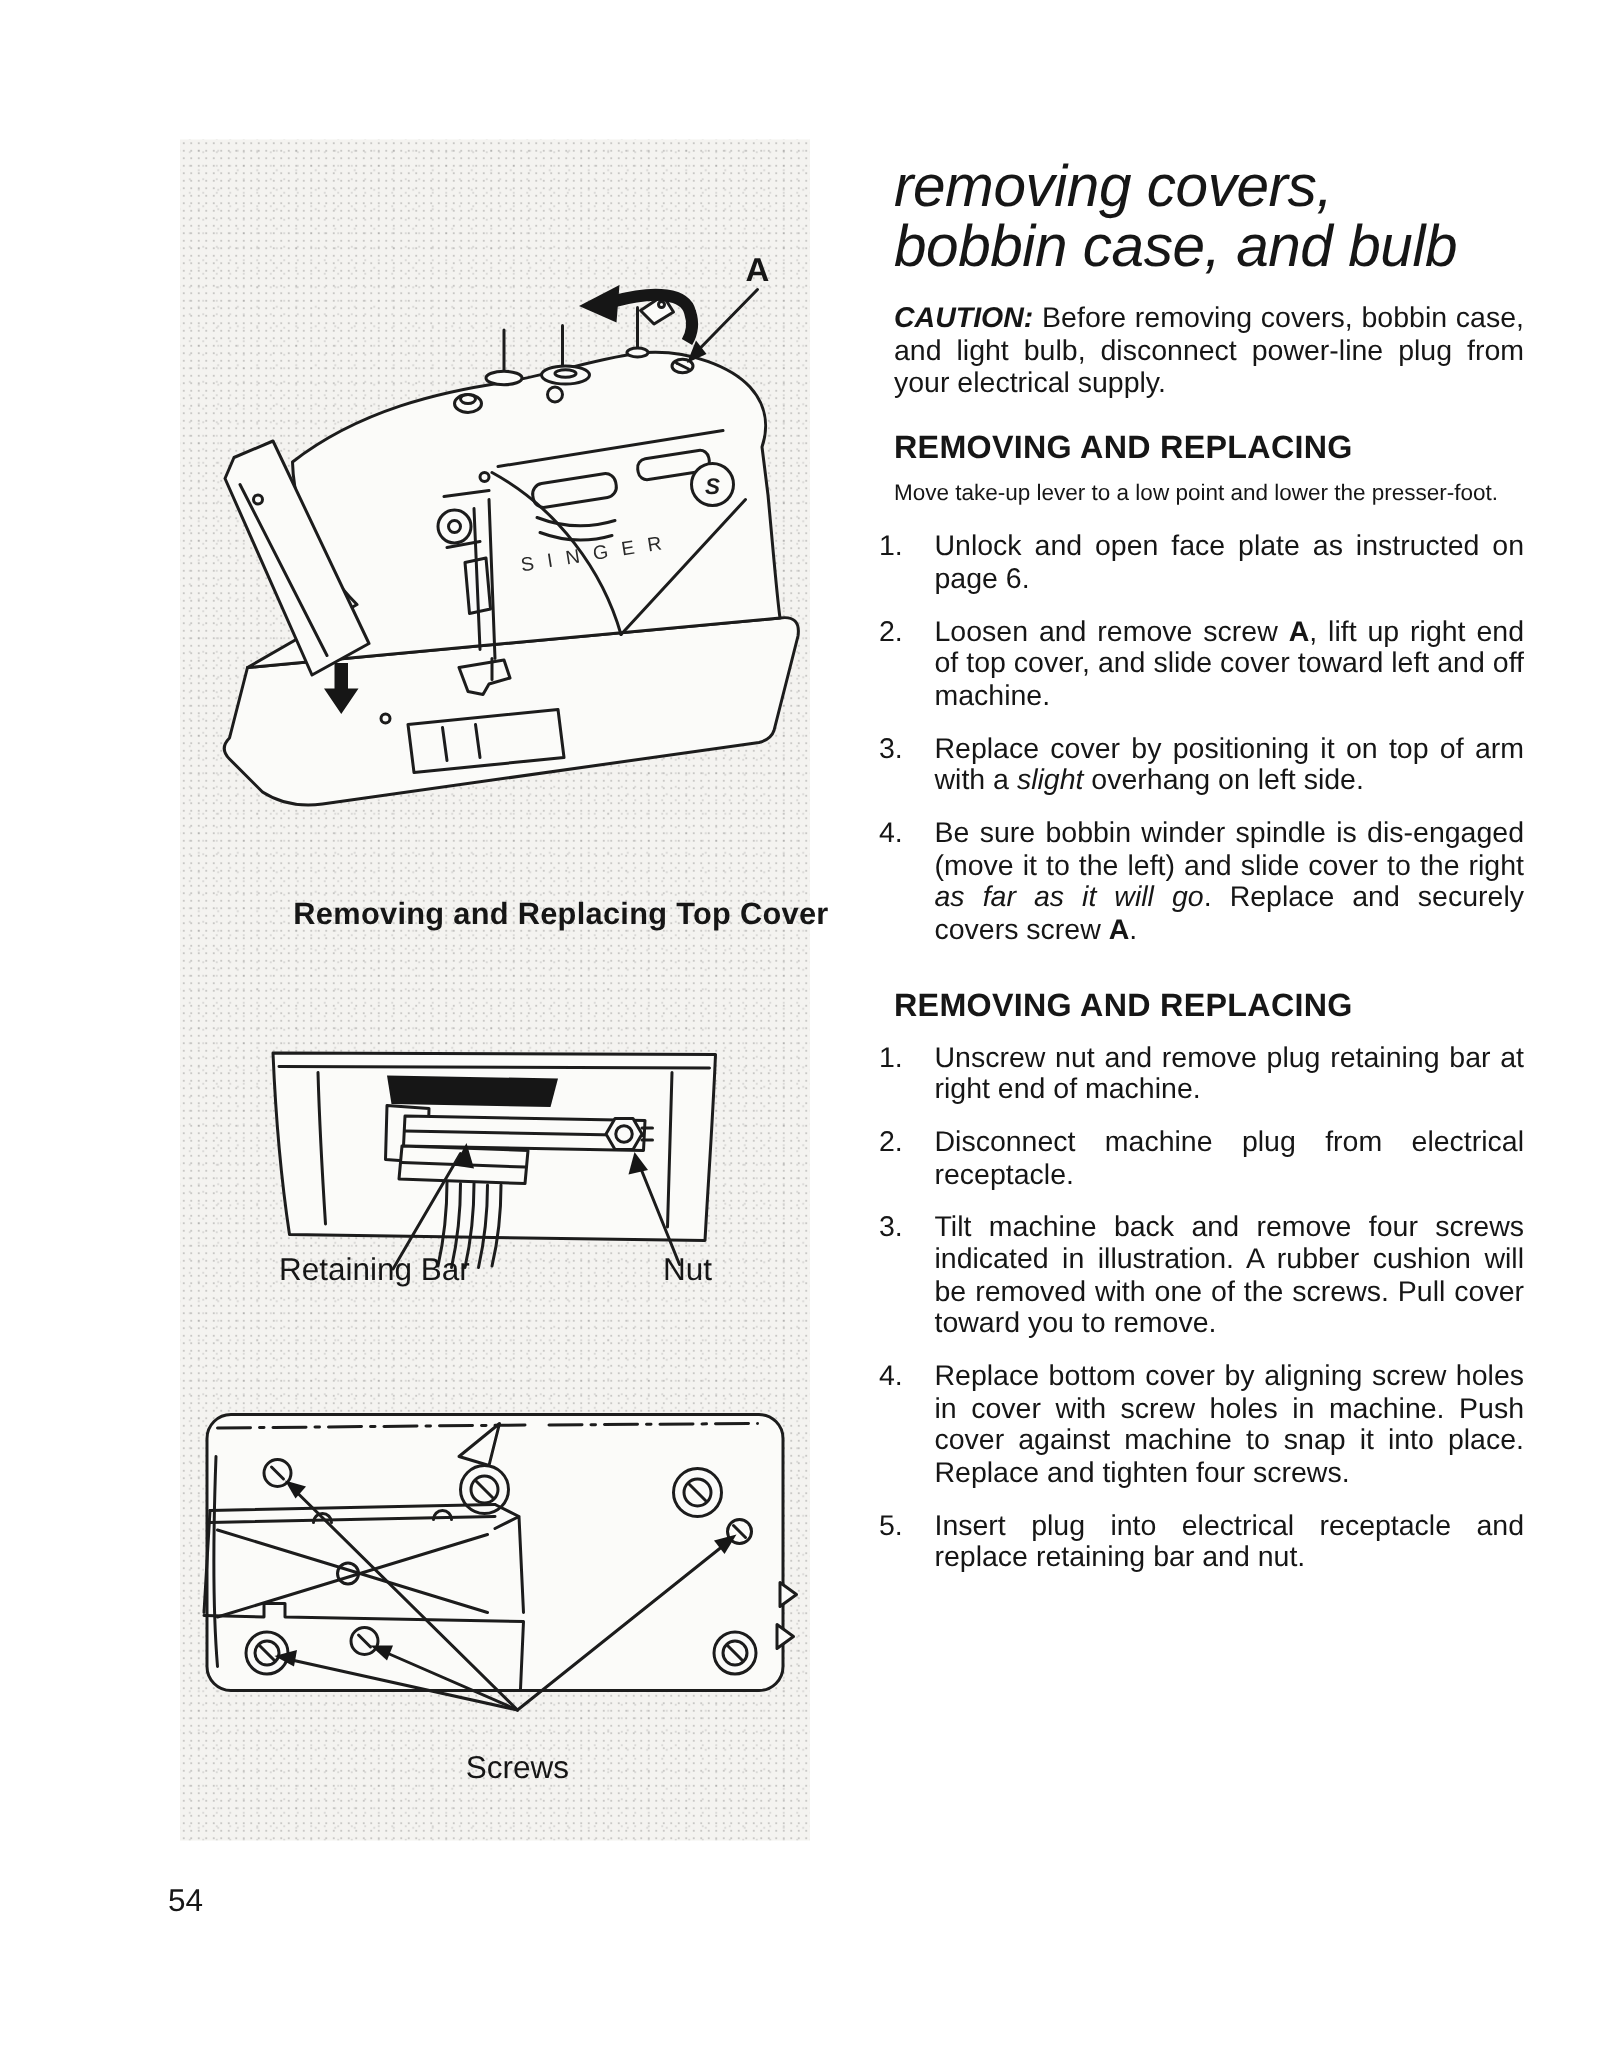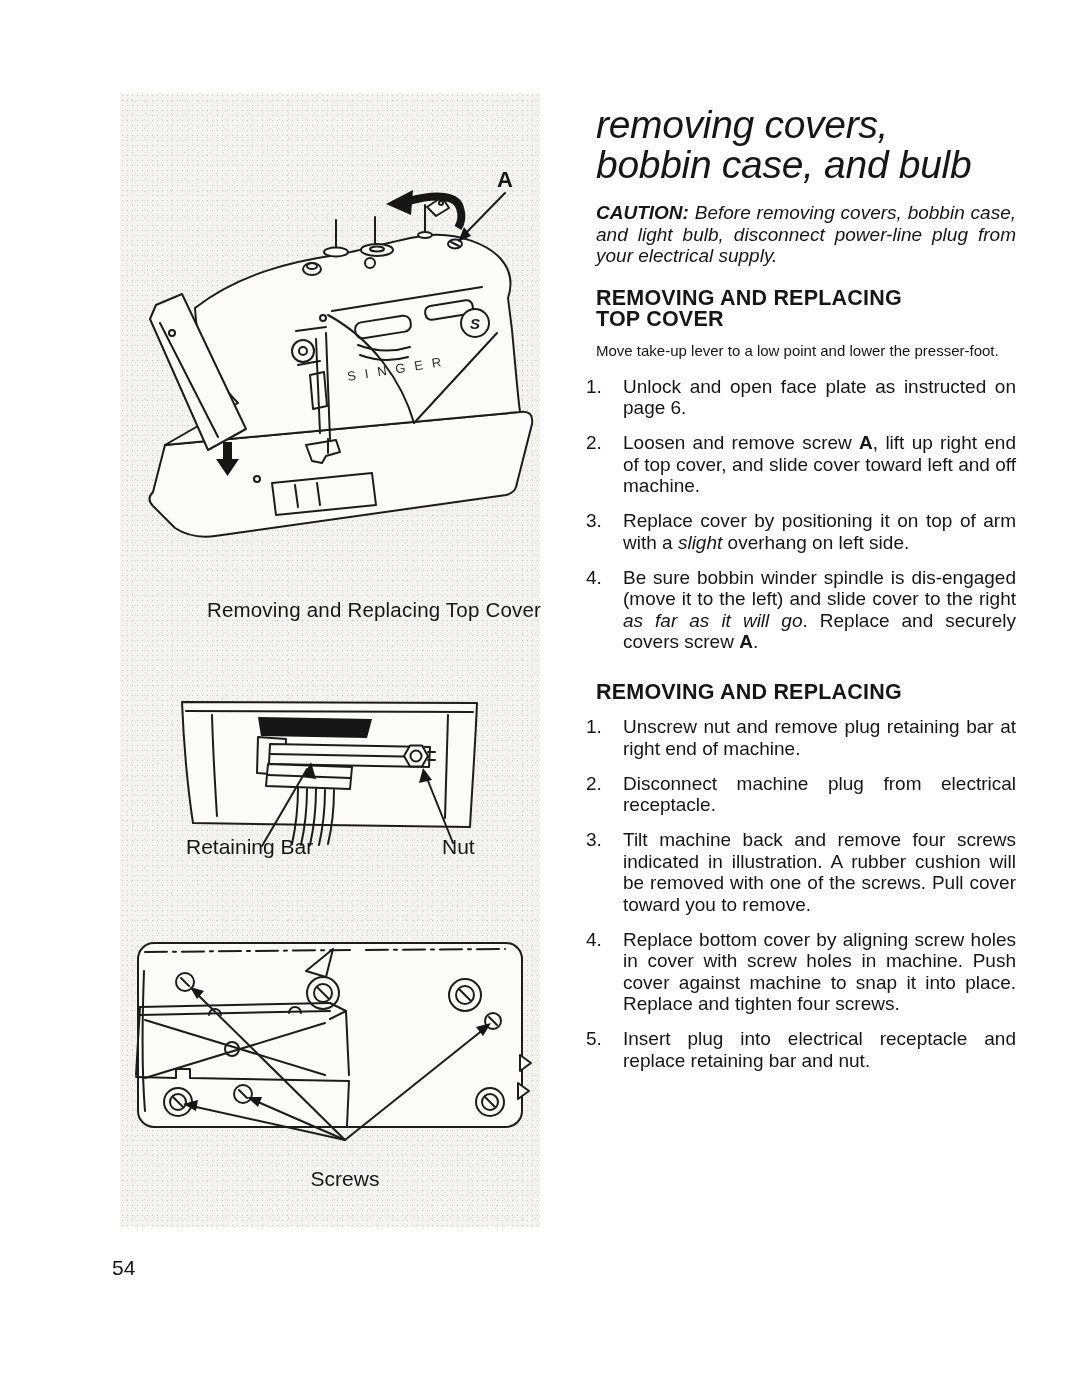--- a/index.html
+++ b/index.html
@@ -18,21 +18,21 @@
       radial-gradient(circle, rgba(50,50,50,.12) .7px, transparent 1.05px);
     background-size:5px 5px, 9px 9px, 13px 13px;
     background-position:0 0, 2px 4px, 6px 1px;
   }
   .fig{position:absolute; left:0;}
   .fig1{top:0px;}
   .fig2{top:597px;}
   .fig3{top:842px;}
   .fig-caption{
     position:absolute; left:0; width:508px; text-align:center;
-    font-weight:normal; font-size:20.5px; letter-spacing:.2px;
+    font-weight:bold; font-size:20.5px; letter-spacing:.2px;
   }
   .cap1{top:505px;}
   .cap2{top:1083px;}
   .fig-label{position:absolute; font-size:21px; white-space:nowrap;}
   .lbl-a{left:377px; top:74px; font-weight:bold; font-size:22px;}
   .lbl-bar{left:66px; top:742px;}
   .lbl-nut{left:322px; top:742px;}
   .lbl-screws{left:30px; top:1074px; width:390px; text-align:center;}
   
   .col{position:absolute; left:556px; top:105px; width:432px;margin-left:28px;}
@@ -202,25 +202,24 @@
     <div class="fig-label lbl-screws">Screws</div>
   </div>
 
   <div class="col">
 
     <div class="title">
       <div>removing covers,</div>
       <div>bobbin case, and bulb</div>
     </div>
 
-    <p class="caution"><span style="font-weight: bold; font-style: italic;">CAUTION: </span><span style="font-style: italic;">Before removing covers, bobbin case, and light bulb, disconnect power-line plug from your electrical supply.</span></p>
+    <p class="caution"><span style="font-weight: bold; font-style: italic;">CAUTION: </span><span style="">Before removing covers, bobbin case, and light bulb, disconnect power-line plug from your electrical supply.</span></p>
 
     <div class="heading">
       <div>REMOVING AND REPLACING</div>
-      <div>TOP COVER</div>
     </div>
 
     <p class="note">Move take-up lever to a low point and lower the presser-foot.</p>
 
     <div class="list">
       <div class="li">
         <span class="num">1.</span>
         <div class="li-text"><span>Unlock and open face plate as instructed on page 6.</span></div>
       </div>
       <div class="li">

